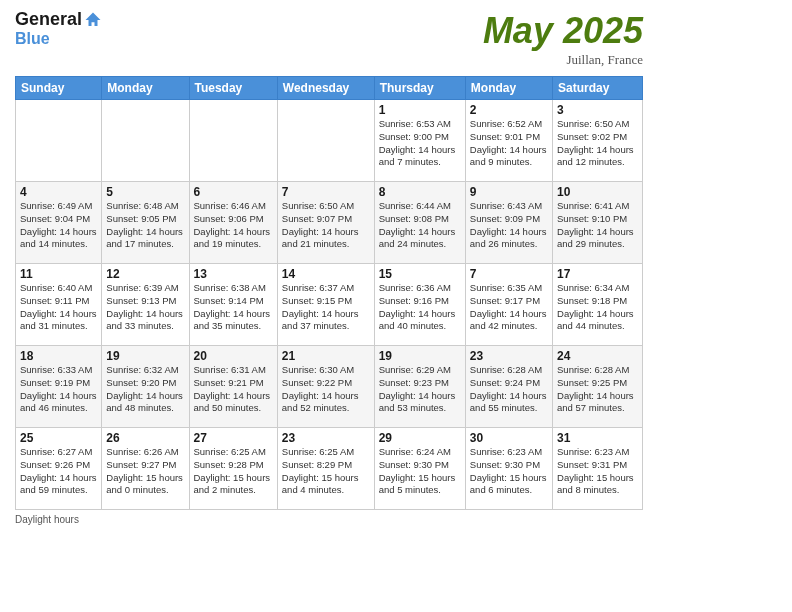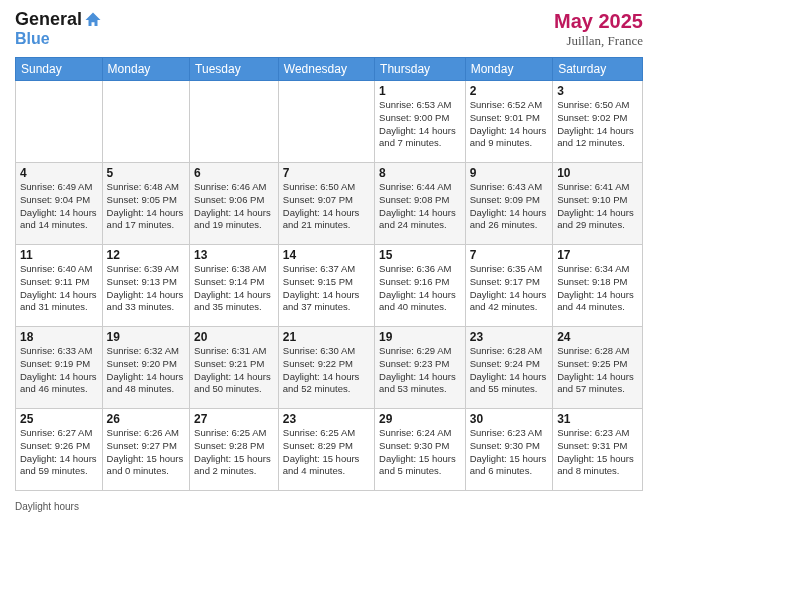--- a/index.html
+++ b/index.html
@@ -34,39 +34,40 @@
     }
     .logo-icon {
       width: 18px;
       height: 18px;
       margin-left: 2px;
     }
     .title-block {
       text-align: right;
     }
     .title-block .month-year {
-      font-size: 20px;
+      font-size: 36px;
       font-weight: bold;
-      color: #be185d;
+      color: #4d7c0f;
+      font-style: italic;
     }
     .title-block .location {
       font-size: 13px;
       color: #555;
       font-family: Liberation Serif, serif;
     }
     .calendar {
       width: 100%;
       border-collapse: collapse;
       border: 1px solid #ccc;
     }
     .calendar th {
       background: #4a90d9;
       color: #fff;
       font-size: 12px;
-      font-weight: normal;
+      font-weight: bold;
       padding: 4px 5px;
       text-align: left;
       border: 1px solid #3a7fc9;
     }
     .calendar td {
       vertical-align: top;
       border: 1px solid #ccc;
       padding: 3px 4px;
       width: 113px;
       height: 82px;
@@ -83,21 +84,21 @@
     }
     .day-info {
       font-size: 9.5px;
       color: #333;
       line-height: 1.35;
     }
     .empty-cell {
       background: #fff !important;
     }
     .legend {
-      margin-top: 10px;
+      margin-top: 4px;
       font-size: 10px;
       color: #555;
     }
   </style>
 </head>
 <body>
 
 <div class="page">
   <div class="header">
     <div class="logo">

